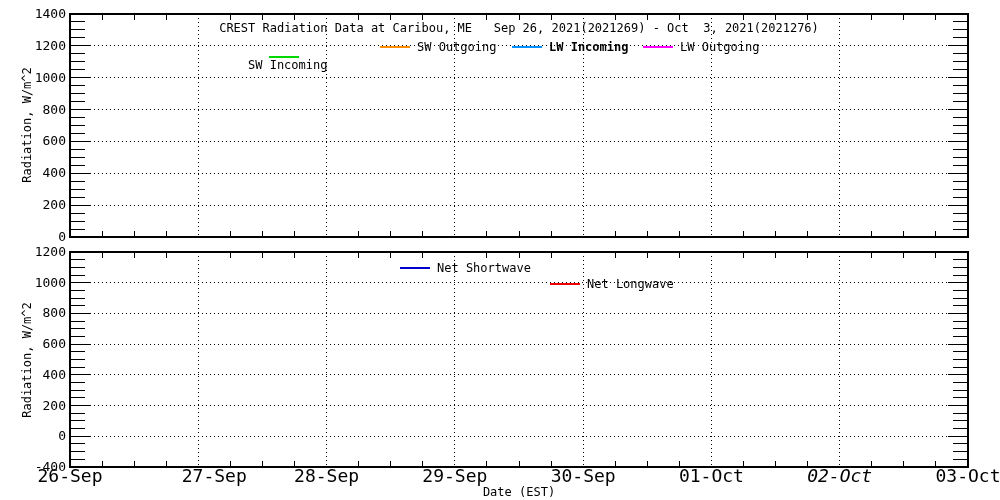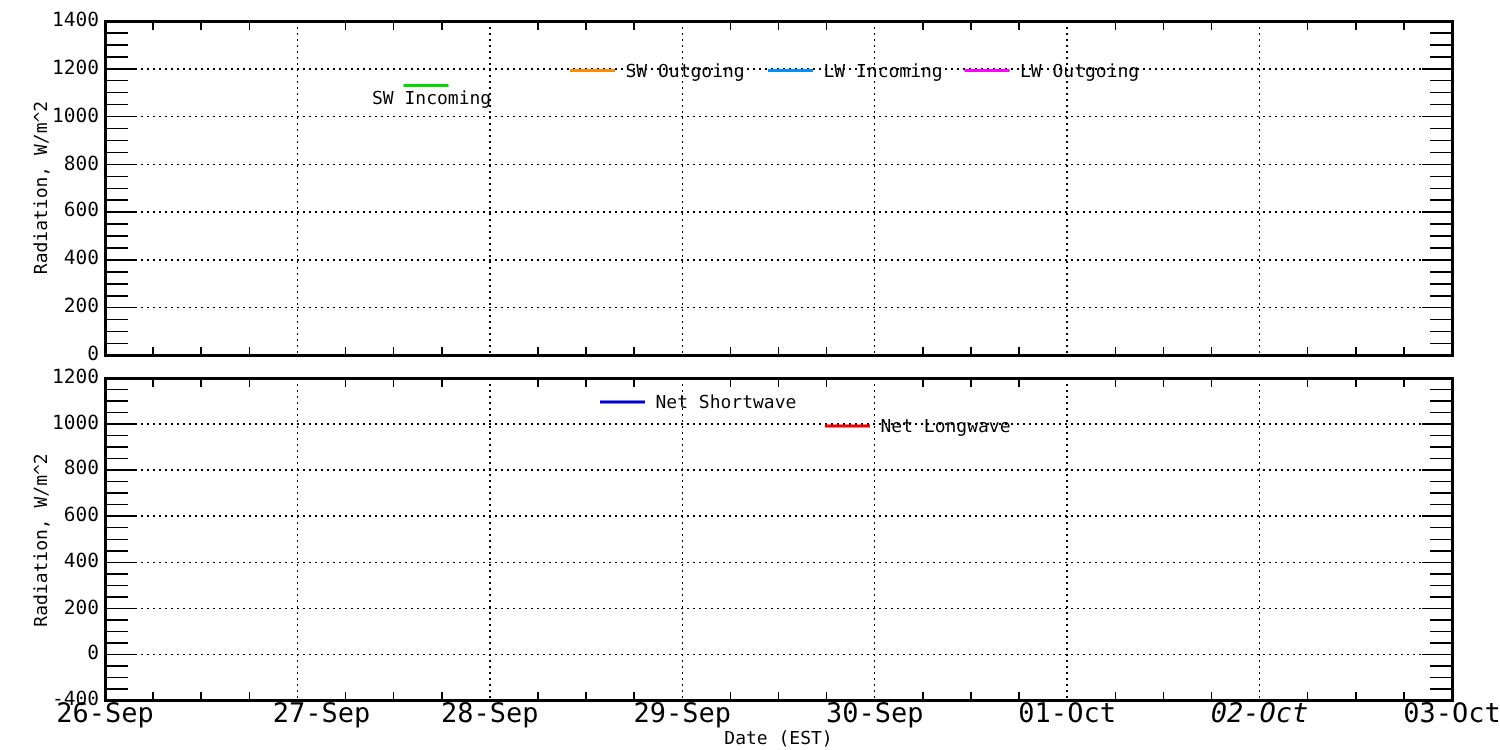--- a/index.html
+++ b/index.html
@@ -257,20 +257,21 @@
       <line x1="807.6428571428571" y1="461" x2="807.6428571428571" y2="467" class="tick"></line>
       <line x1="871.7857142857142" y1="252" x2="871.7857142857142" y2="258" class="tick"></line>
       <line x1="871.7857142857142" y1="461" x2="871.7857142857142" y2="467" class="tick"></line>
       <line x1="903.8571428571428" y1="252" x2="903.8571428571428" y2="258" class="tick"></line>
       <line x1="903.8571428571428" y1="461" x2="903.8571428571428" y2="467" class="tick"></line>
       <line x1="935.9285714285713" y1="252" x2="935.9285714285713" y2="258" class="tick"></line>
       <line x1="935.9285714285713" y1="461" x2="935.9285714285713" y2="467" class="tick"></line>
       <rect x="70" y="252" width="898" height="215" class="plot-box"></rect>
     </svg>
 
+  <div class="title">CREST Radiation Data at Caribou, ME   Sep 26, 2021(2021269) - Oct  3, 2021(2021276)</div>
 
   <div class="ylabel" id="ylabel-top">Radiation, W/m^2</div>
   <div class="ylabel" id="ylabel-bottom">Radiation, W/m^2</div>
 
   <div class="xlabel">Date (EST)</div>
 <div class="ytick" style="top: 230px;">0</div>
     <div class="ytick" style="top: 198.143px;">200</div>
     <div class="ytick" style="top: 166.286px;">400</div>
     <div class="ytick" style="top: 134.429px;">600</div>
     <div class="ytick" style="top: 102.571px;">800</div>
@@ -278,21 +279,21 @@
     <div class="ytick" style="top: 38.8571px;">1200</div>
     <div class="ytick" style="top: 7px;">1400</div>
     <div class="legend-item" style="left: 248px; top: 56px; flex-direction: column;">
       <span class="legend-swatch" style="background: rgb(0, 216, 0);"></span>
       <span class="legend-label">SW Incoming</span>
     </div>
     <div class="legend-item" style="left: 380px; top: 40px;">
       <span class="legend-swatch" style="background: rgb(255, 140, 0);"></span>
       <span class="legend-label">SW Outgoing</span>
     </div>
-    <div class="legend-item" style="left: 512px; top: 40px;">
+    <div class="legend-item" style="left: 512px; top: 40px; font-weight: bold;">
       <span class="legend-swatch" style="background: rgb(0, 144, 255);"></span>
       <span class="legend-label">LW Incoming</span>
     </div>
     <div class="legend-item" style="left: 643px; top: 40px;">
       <span class="legend-swatch" style="background: rgb(255, 0, 255);"></span>
       <span class="legend-label">LW Outgoing</span>
     </div>
     <div class="ytick" style="top: 460px;">-400</div>
     <div class="ytick" style="top: 429.286px;">0</div>
     <div class="ytick" style="top: 398.571px;">200</div>

